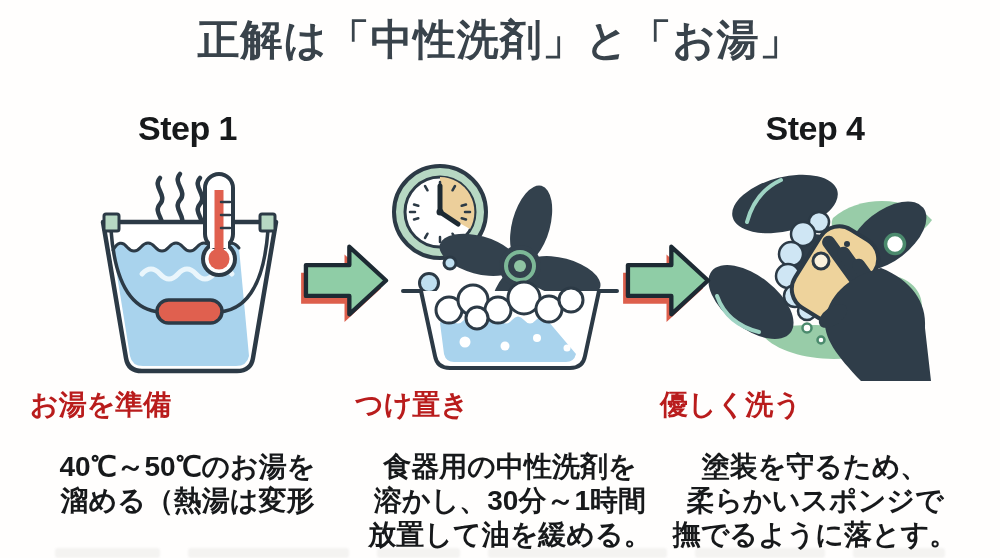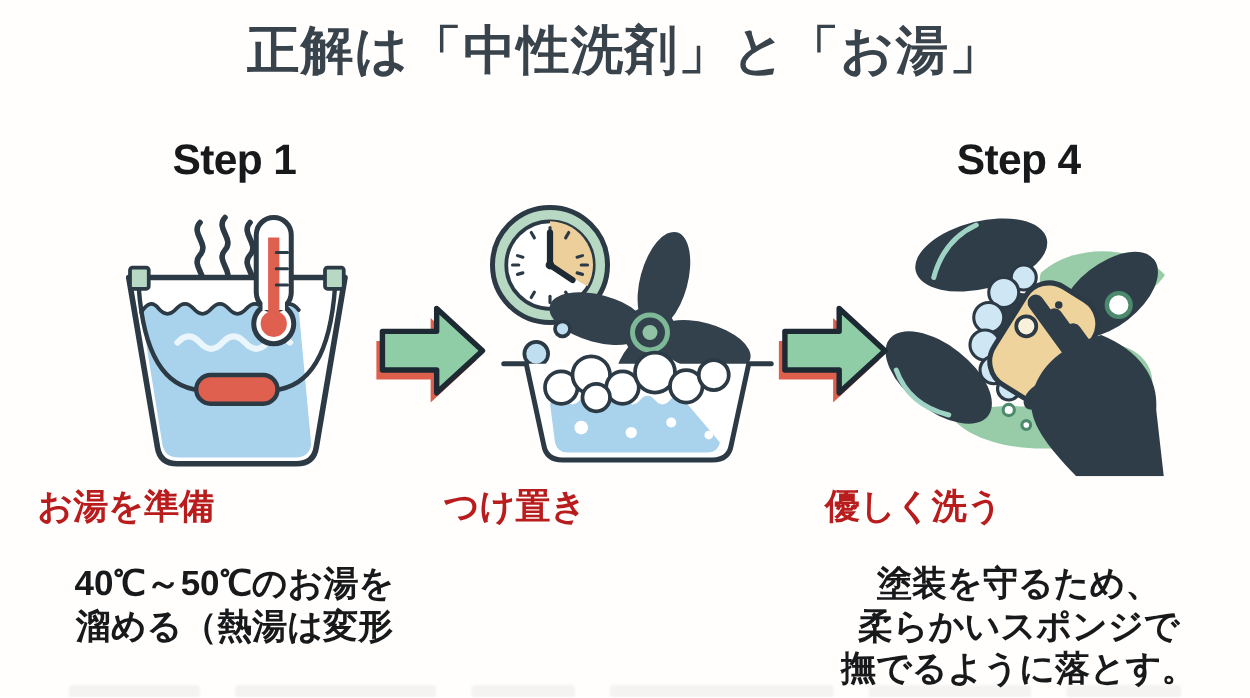--- a/index.html
+++ b/index.html
@@ -156,20 +156,25 @@
             <circle cx="80" cy="182" r="5.5"></circle>
             <circle cx="120" cy="186" r="4.5"></circle>
             <circle cx="152" cy="178" r="4"></circle>
             <circle cx="182" cy="188" r="3.5"></circle>
           </g>
         </g>
       </svg>
     </div>
 
     <div class="step-heading">つけ置き</div>
+    <div class="step-body">
+      <div>食器用の中性洗剤を</div>
+      <div>溶かし、30分～1時間</div>
+      <div>放置して油を緩める。</div>
+    </div>
   </section>
 
   <section class="col col-3">
     <div class="step-label">Step 4</div>
 
     <div class="illus">
       <svg width="260" height="225" viewBox="0 0 260 225">
 
         <g fill="#98cca8">
           <path d="M148,62 C175,38 225,40 247,64 C232,86 196,96 160,84 C150,80 144,70 148,62 Z"></path>

